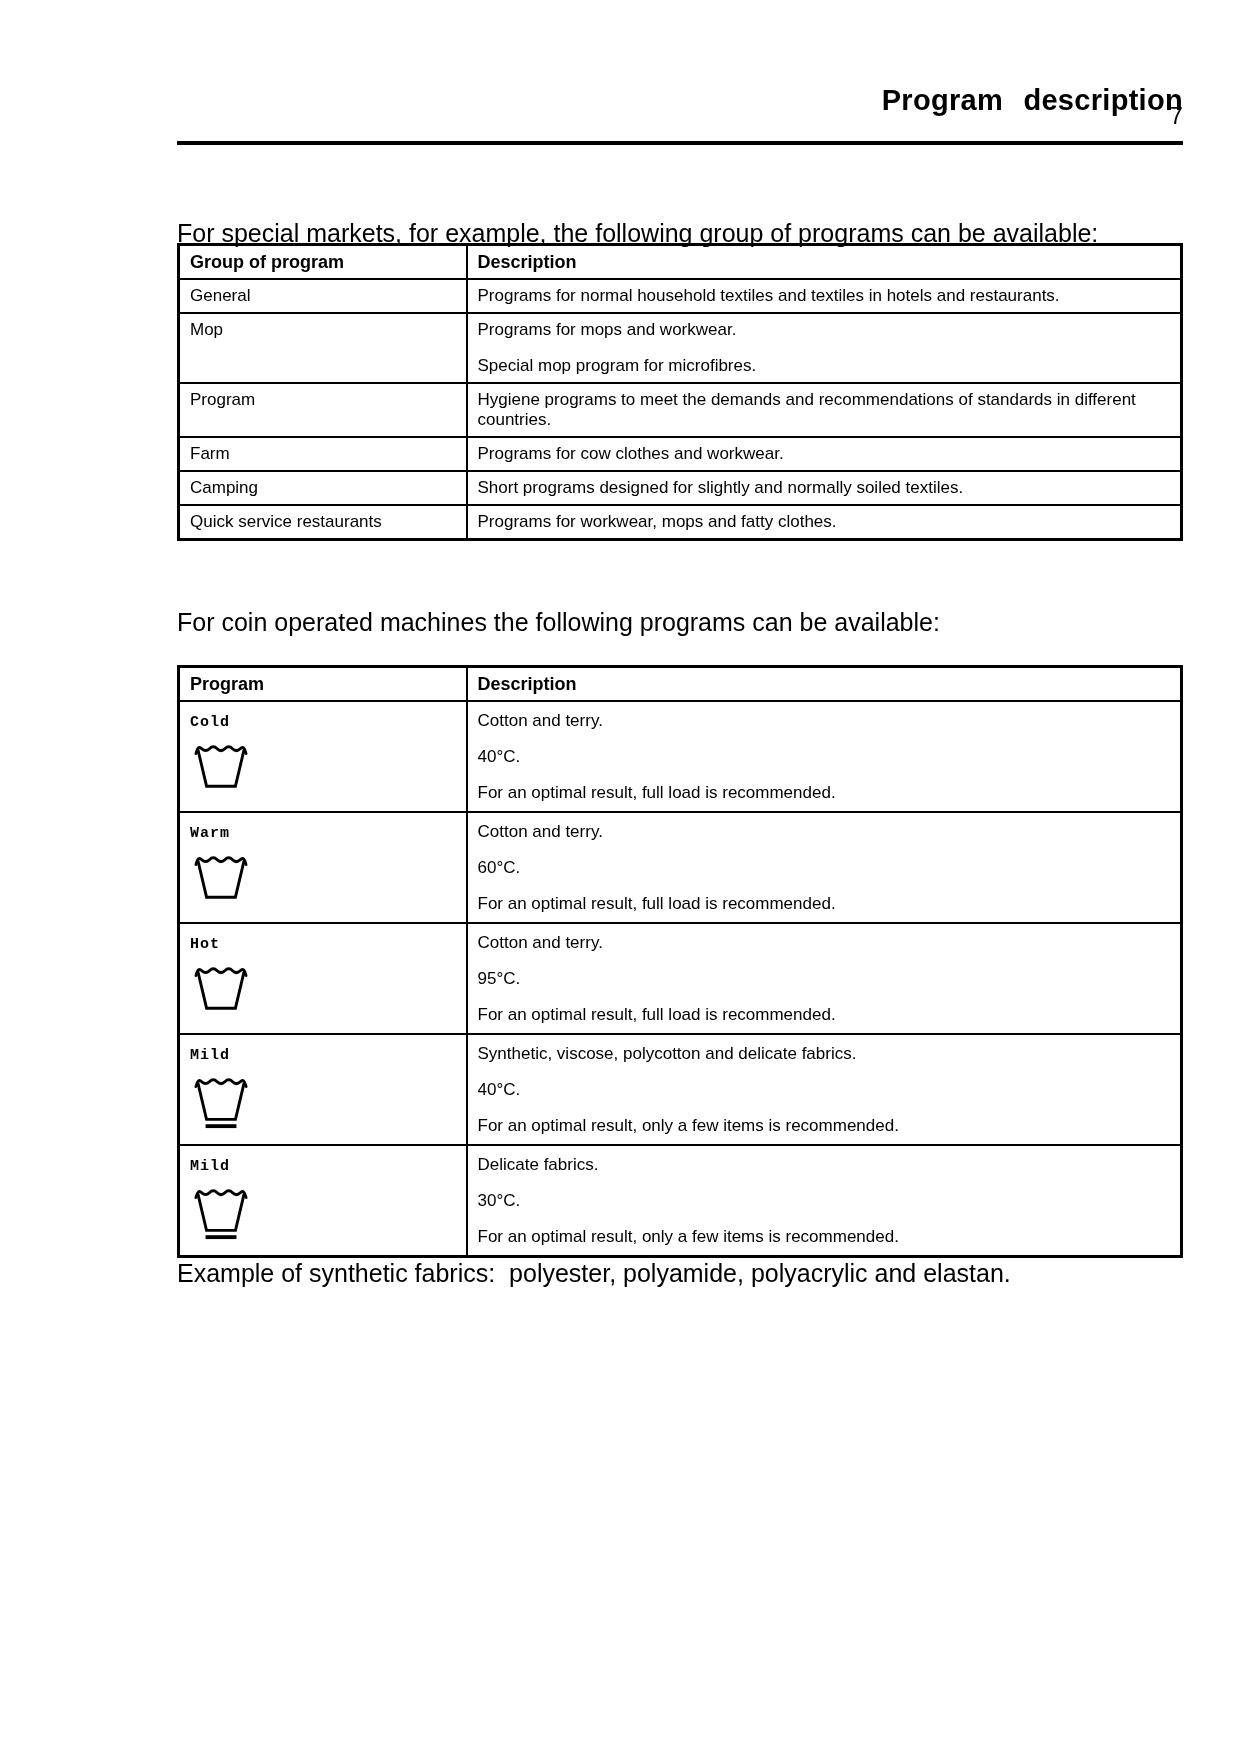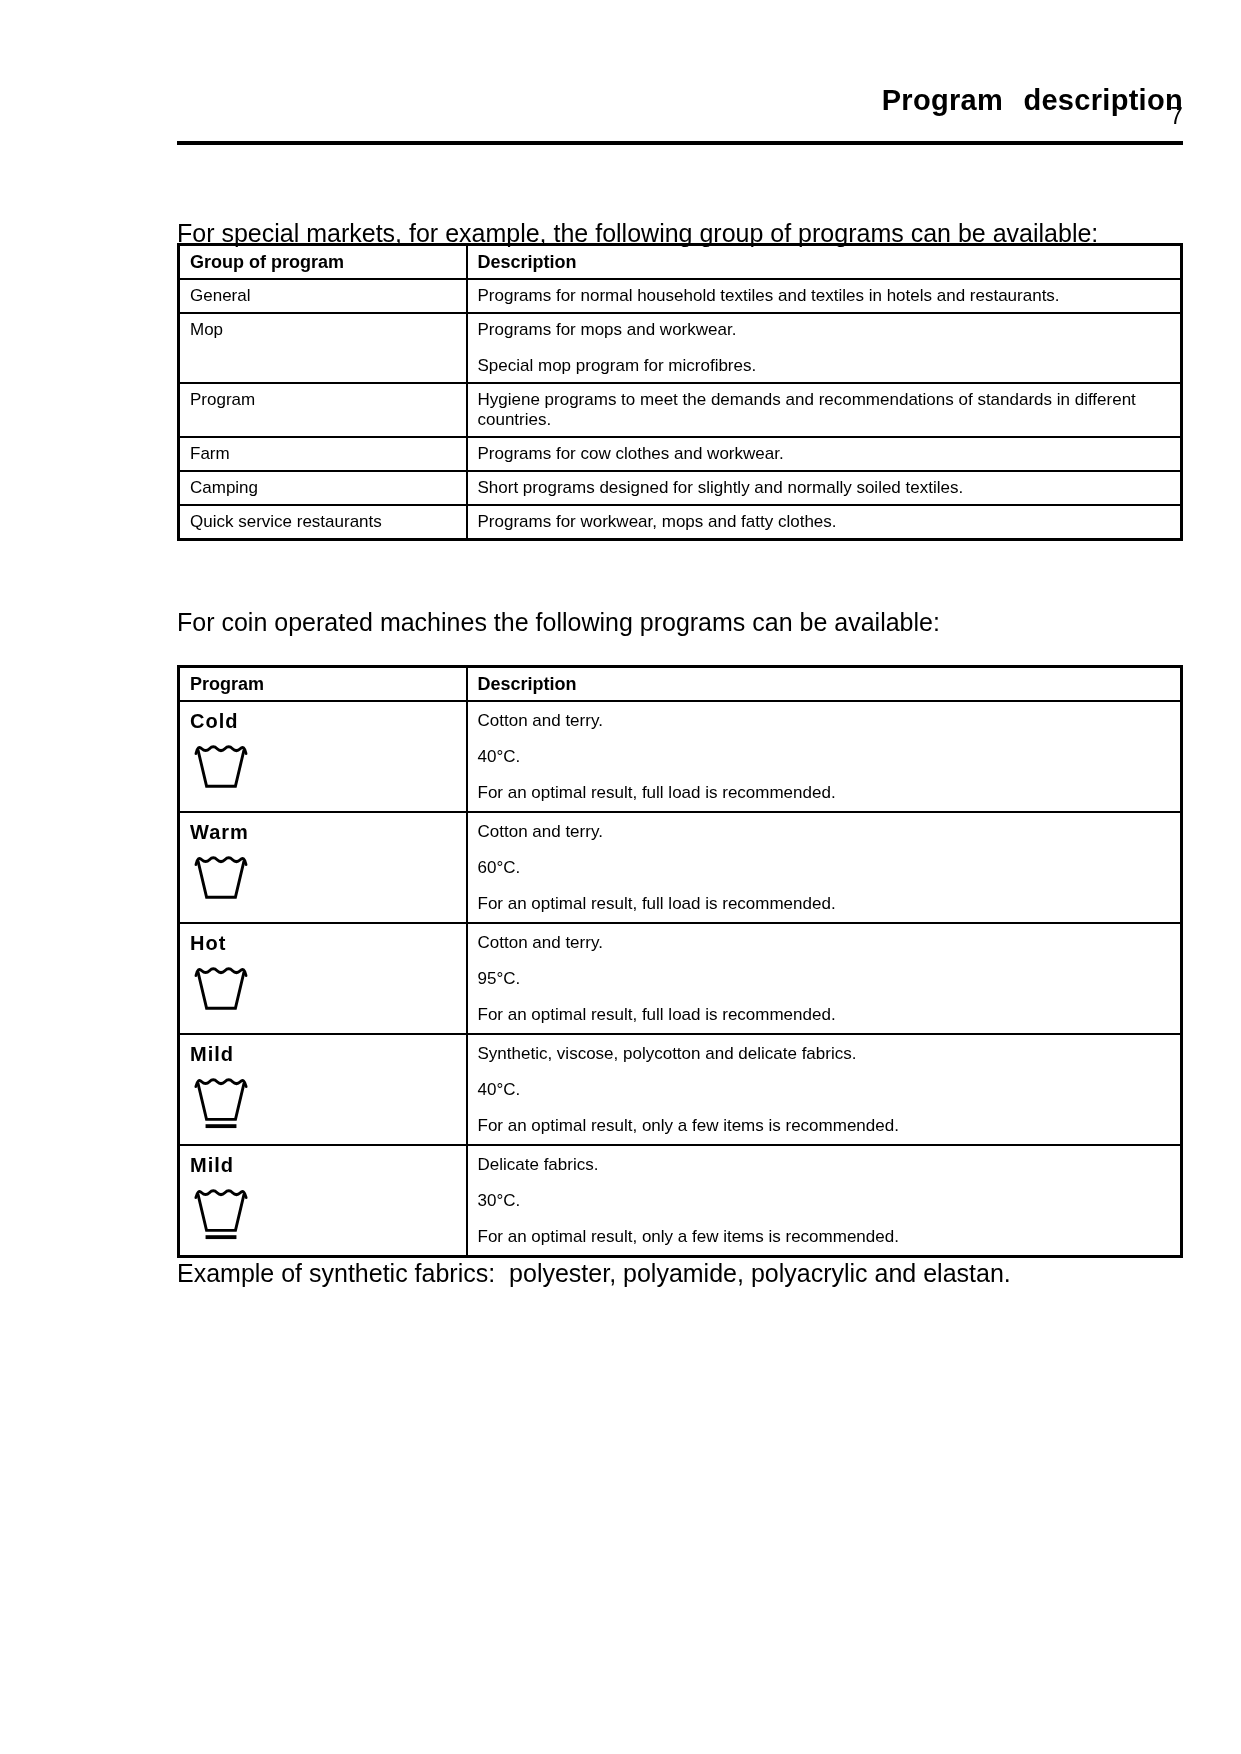--- a/index.html
+++ b/index.html
@@ -34,22 +34,22 @@
   .doc-table th,.doc-table td{
     border:2px solid #000;vertical-align:top;text-align:left;
     padding:6px 10px;font-size:17px;line-height:20px;
   }
   .doc-table th{font-size:18px;padding:6px 10px;border-radius:15px;}
   .doc-table td p{margin:0 0 16px 0;}
   .doc-table td p:last-child{margin-bottom:0;}
   .table2 td{padding-top:9px;padding-bottom:8px;}
 
   .prog-name{
-    font-family:Liberation Sans, sans-serif;
-    font-weight:bold;font-size:20px;letter-spacing:1px;
+    font-family:Liberation Mono, monospace;
+    font-weight:bold;font-size:15px;letter-spacing:1px;
   }
   .tub{display:block;margin:8px 0 0 2px;}
 
   
   .watermark{
     position:absolute;top:843px;left:222px;z-index:10;pointer-events:none;
     font-size:73px;font-weight:bold;letter-spacing:3px;white-space:nowrap;
     color:rgba(210,210,210,0.18);
     -webkit-text-stroke:2.5px #c8c8c8;
   }

